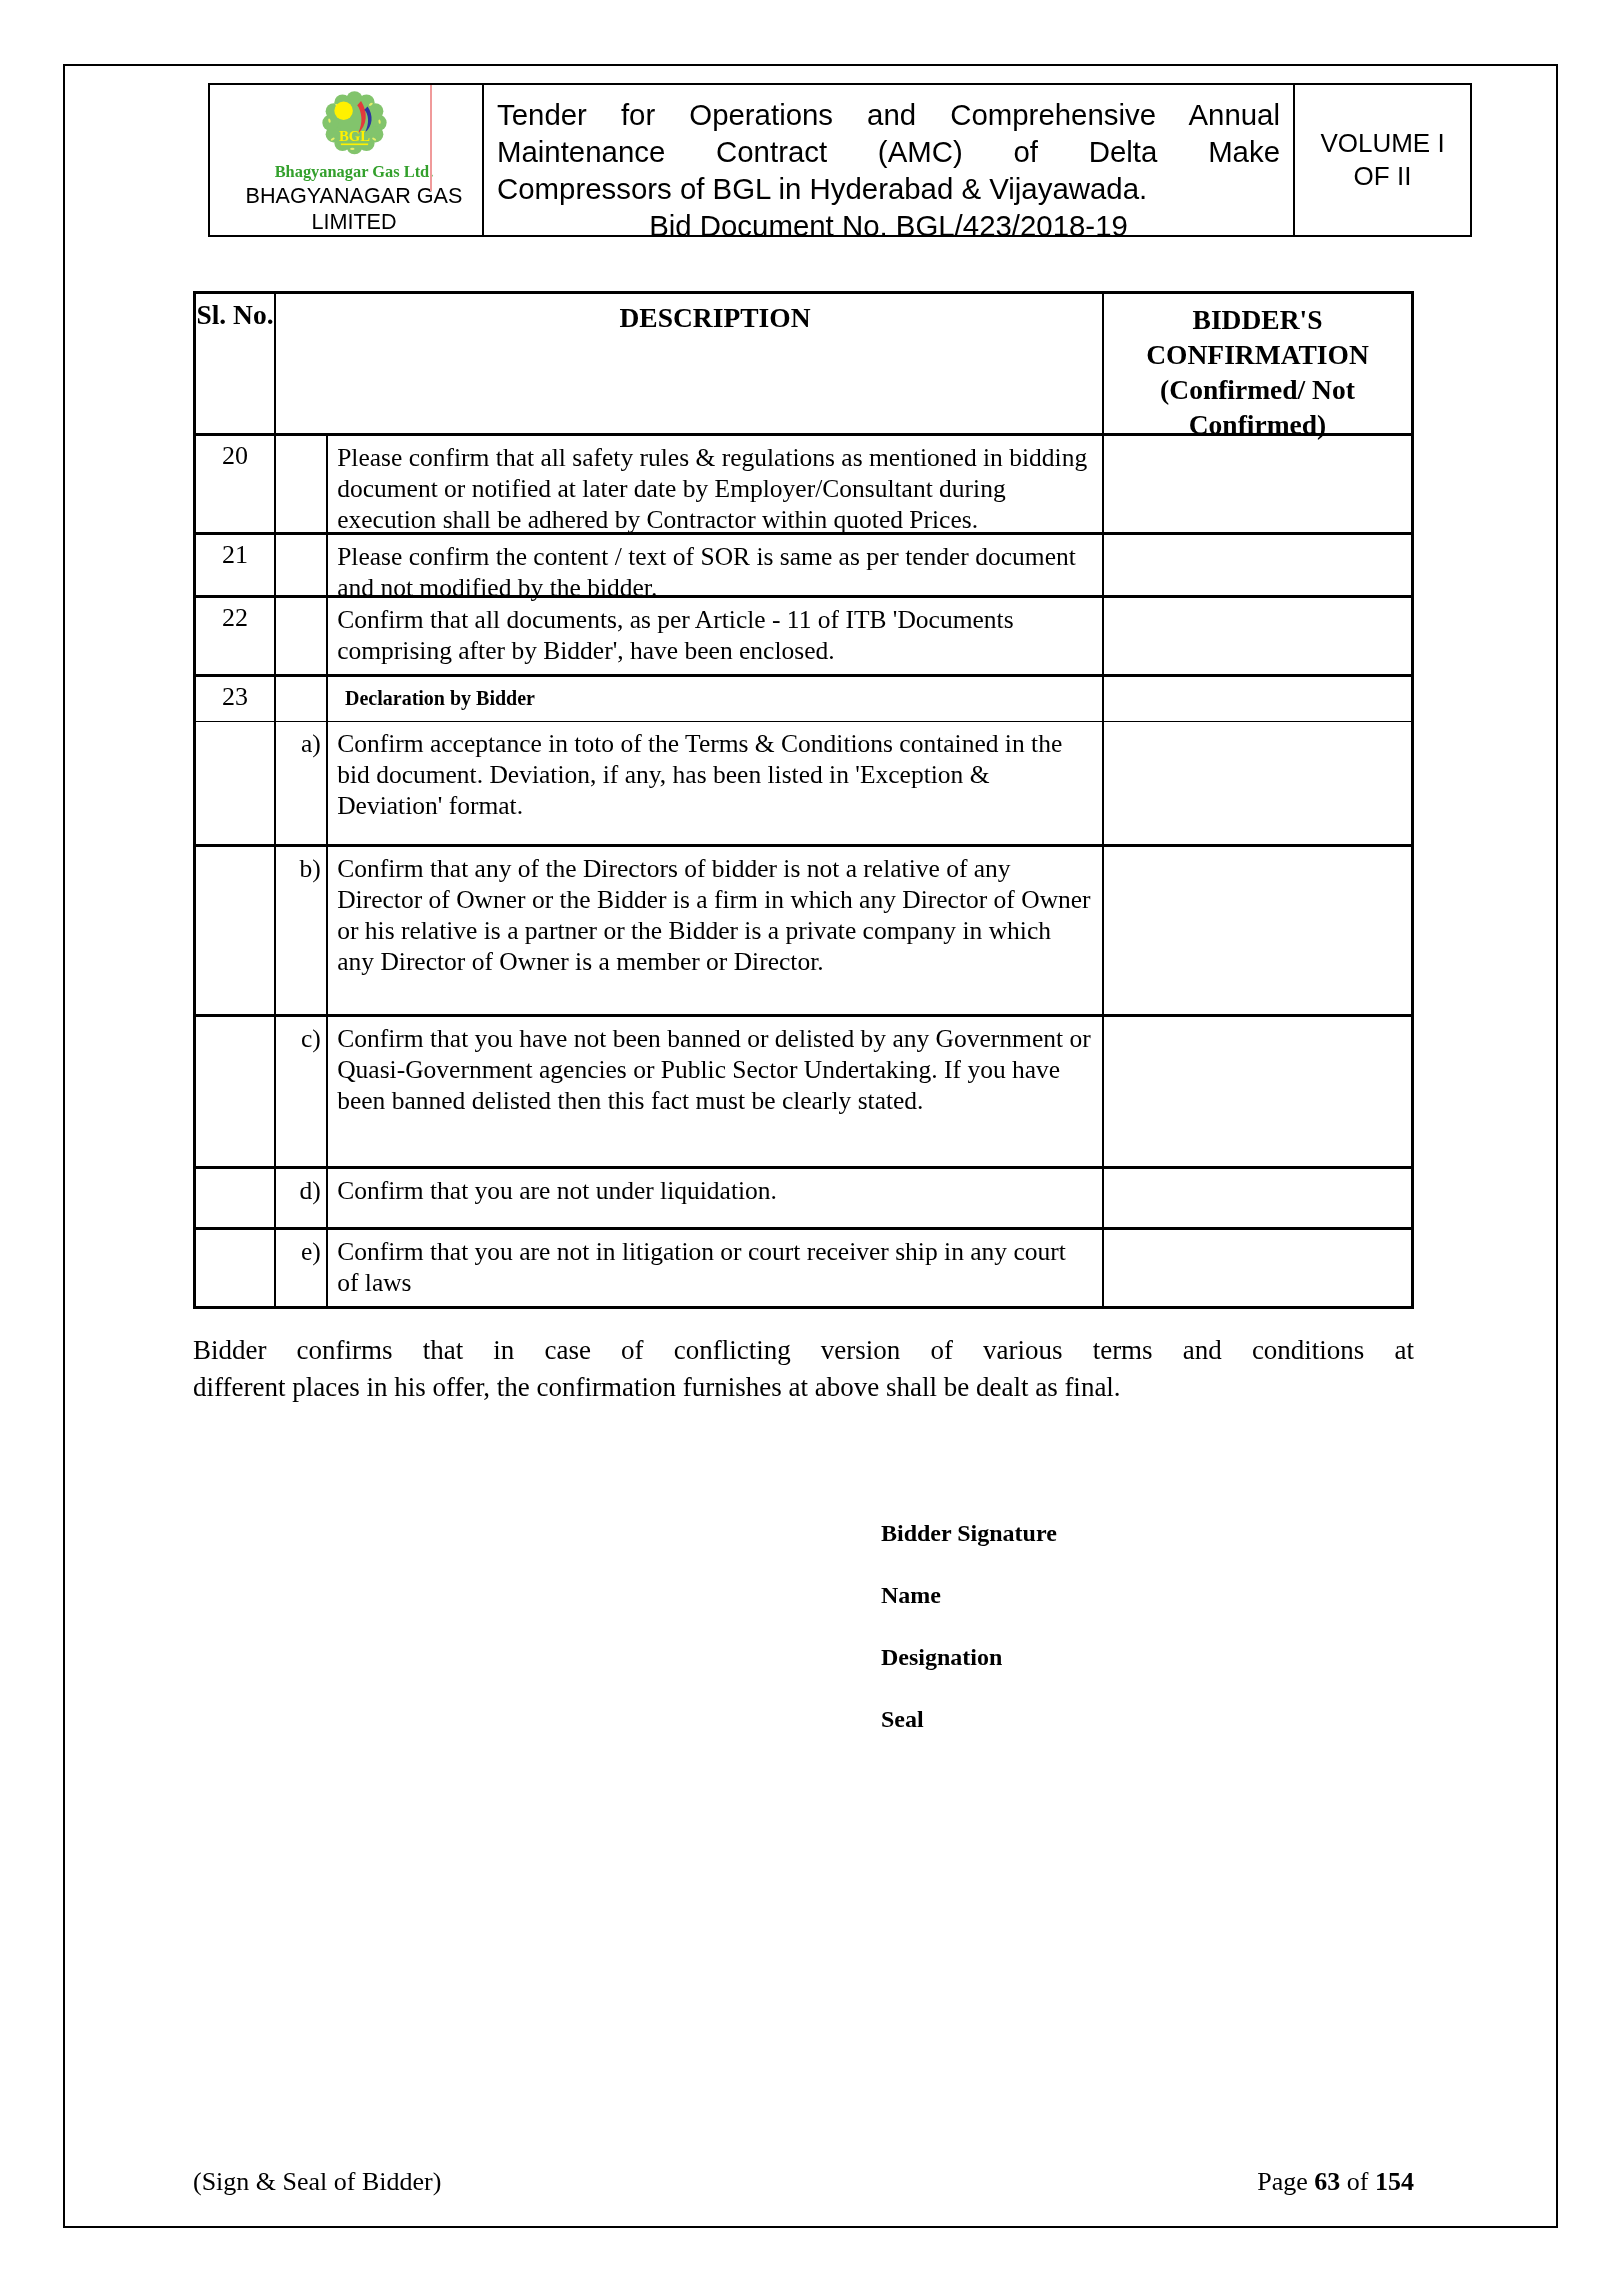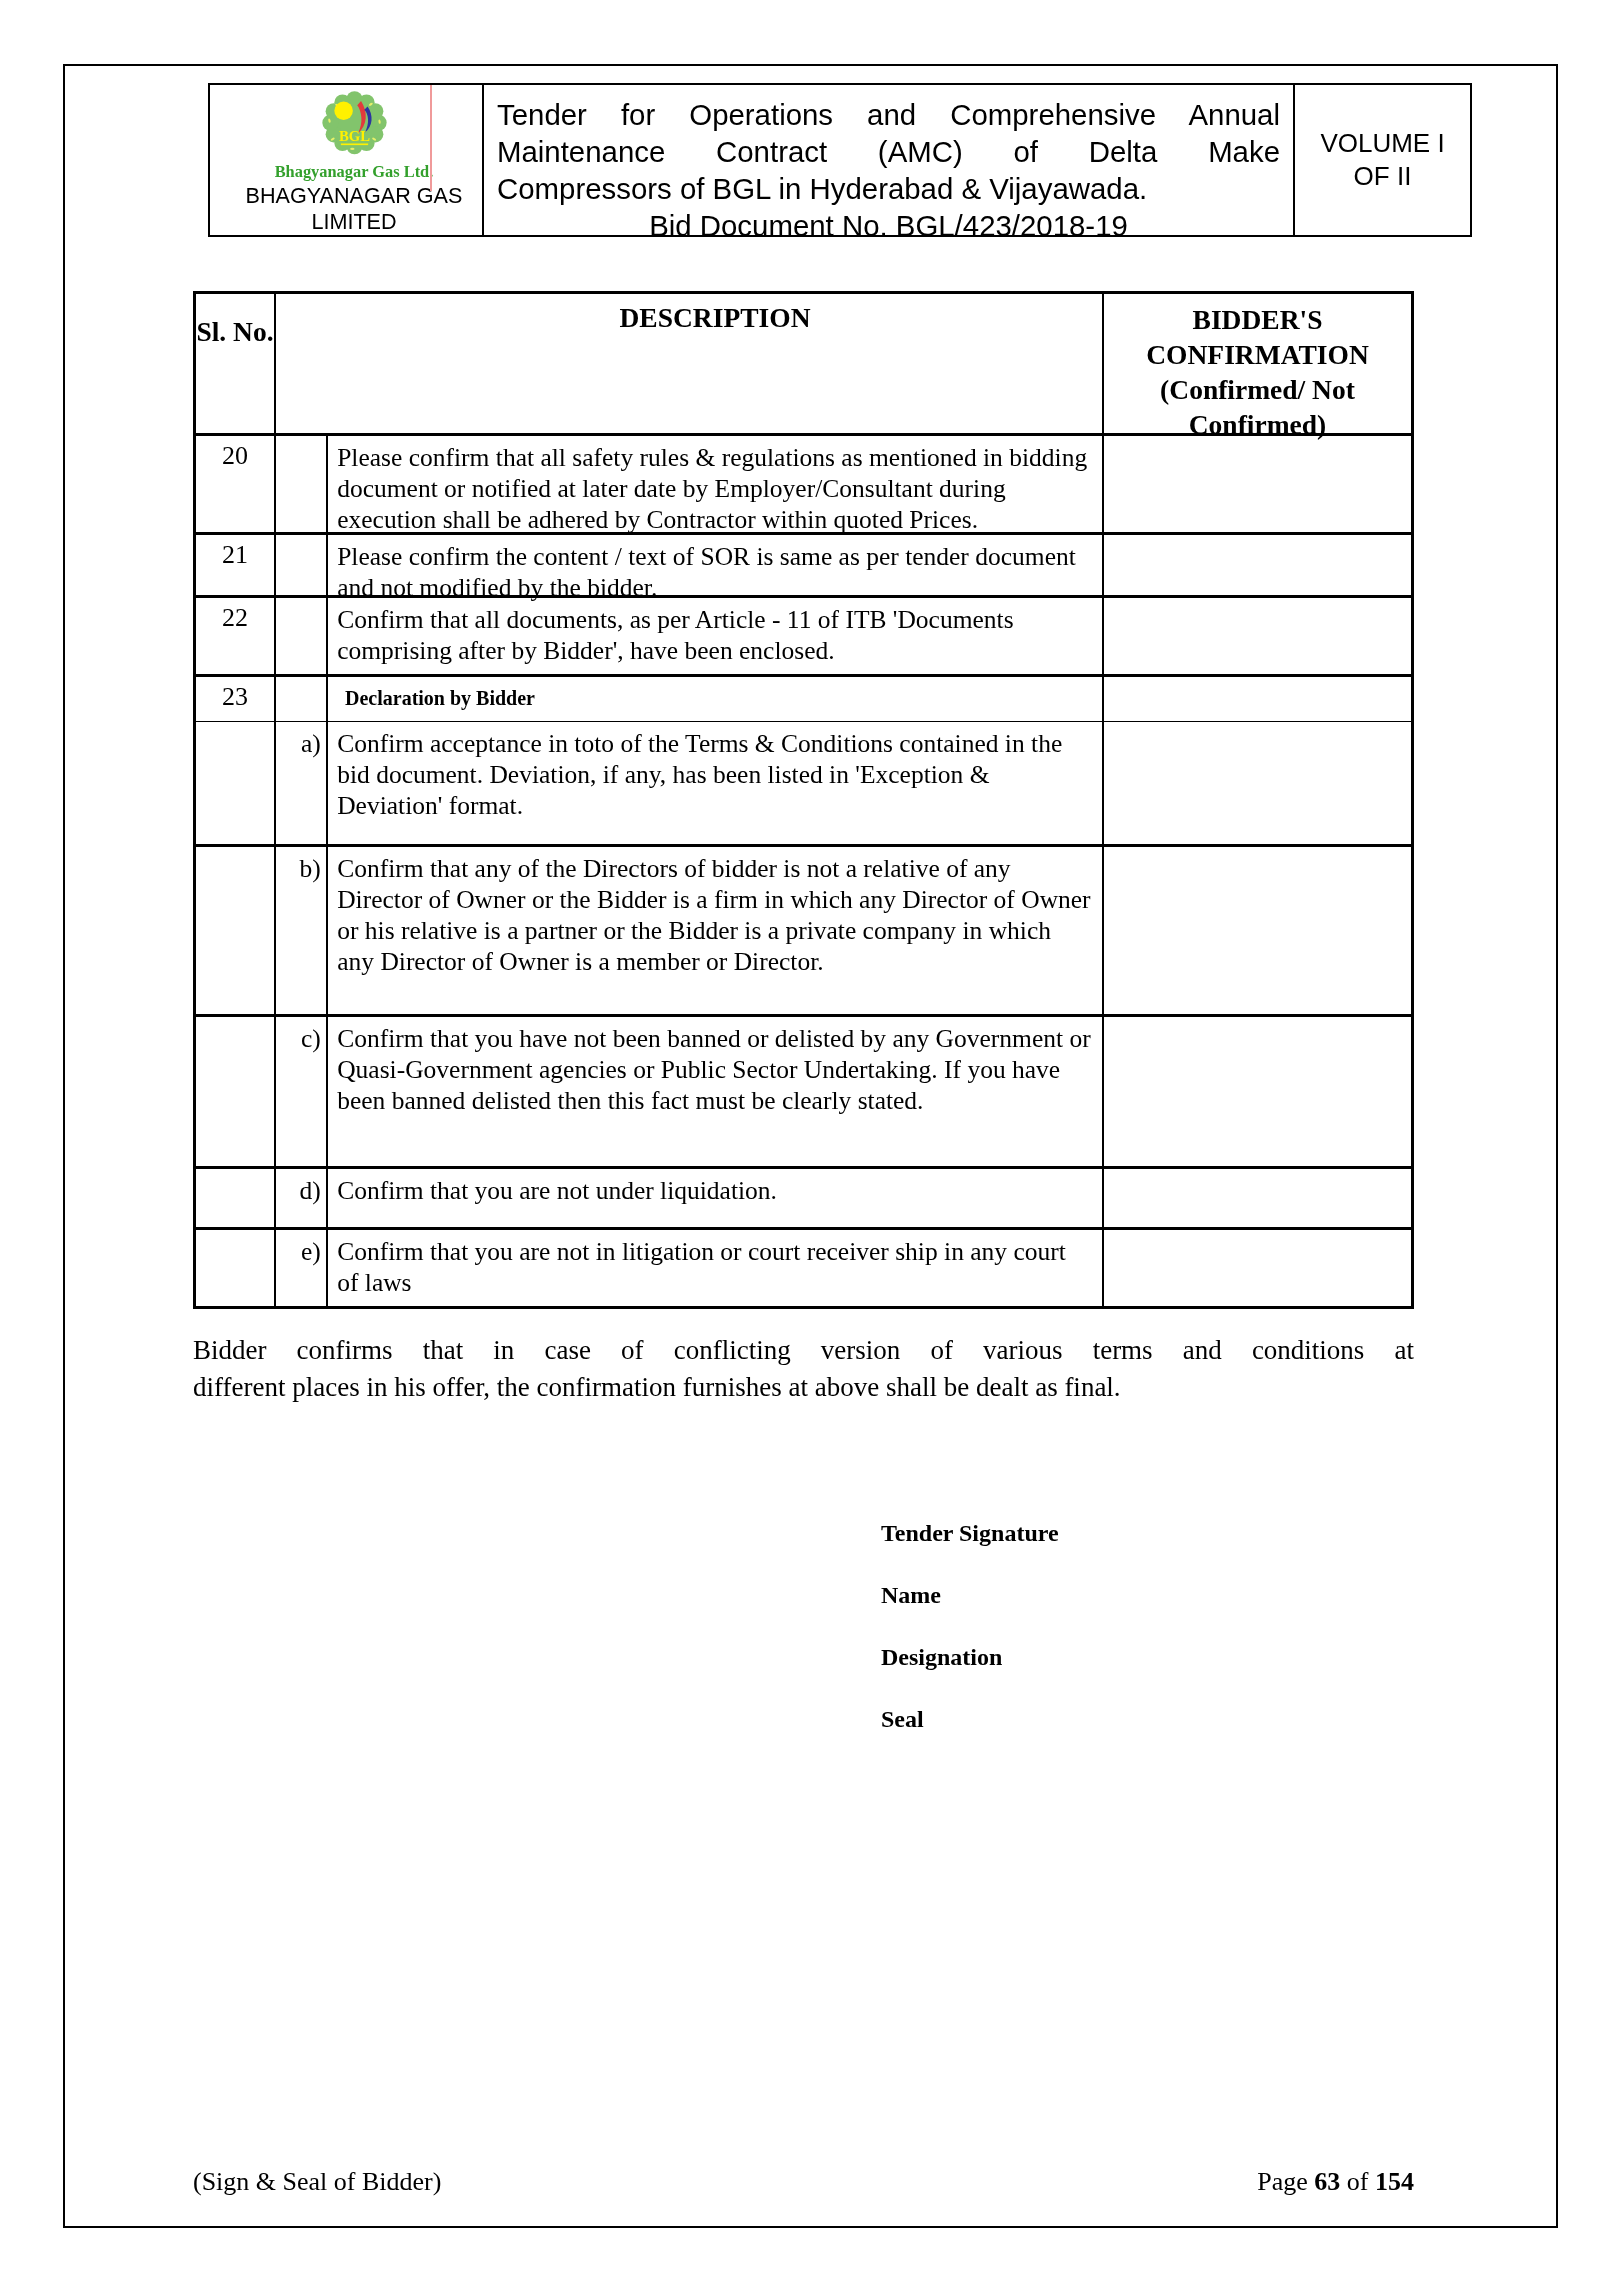--- a/index.html
+++ b/index.html
@@ -24,21 +24,21 @@
 
   
   .main-table { position: absolute; left: 193px; top: 291px; width: 1221px; border: 3.3px solid #000; font-size: 25.5px; }
   .trow { display: grid; grid-template-columns: 80px 52px 776px 1fr; border-top: 3.3px solid #000; }
   .trow.thead { border-top: none; height: 139px; }
   .trow.thin-top { border-top-width: 1.3px; }
   .c-sl   { border-right: 2px solid #000; text-align: center; padding-top: 5.2px; font-size: 26px; }
   .c-letter { border-right: 2px solid #000; text-align: right; padding: 6.5px 5.2px 0 0; }
   .c-desc { border-right: 2px solid #000; padding: 5.9px 9.2px 0 9.2px; line-height: 31px; }
   .c-conf { }
-  .h-sl   { border-right: 2px solid #000; text-align: center; font-weight: bold; font-size: 27.5px; line-height: 35px; padding-top: 20px; }
+  .h-sl   { border-right: 2px solid #000; text-align: center; font-weight: bold; font-size: 27.5px; line-height: 35px; padding-top: 3px; }
   .h-desc { border-right: 2px solid #000; text-align: center; font-weight: bold; font-size: 27.5px; padding-top: 7.9px; }
   .h-conf { text-align: center; font-weight: bold; font-size: 27.5px; line-height: 35px; padding: 7.9px 9.2px 0 9.2px; }
   .decl-row .c-desc { font-weight: bold; font-size: 20px; padding-left: 17px; }
 
   
   .closing { position: absolute; left: 193px; top: 1332px; width: 1221px; font-size: 27px; line-height: 37px; }
   .closing .l1 { text-align: justify; text-align-last: justify; }
   .closing .l2 { text-align: left; }
 
   
@@ -171,21 +171,21 @@
     </div>
       </div>
   </div>
 
   <div class="closing">
     <div class="l1">Bidder confirms that in case of conflicting version of various terms and conditions at</div>
     <div class="l2">different places in his offer, the confirmation furnishes at above shall be dealt as final.</div>
   </div>
 
   <div class="sig-block">
-    <div class="sig-label">Tender Signature</div>
+    <div class="sig-label">Bidder Signature</div>
     <div class="sig-label">Name</div>
     <div class="sig-label">Designation</div>
     <div class="sig-label">Seal</div>
   </div>
 
   <div class="footer">
     <div>(Sign &amp; Seal of Bidder)</div>
     <div>
       <span>Page</span>&nbsp;<span class="bold">63</span>&nbsp;<span>of</span>&nbsp;<span class="bold">154</span>
     </div>

